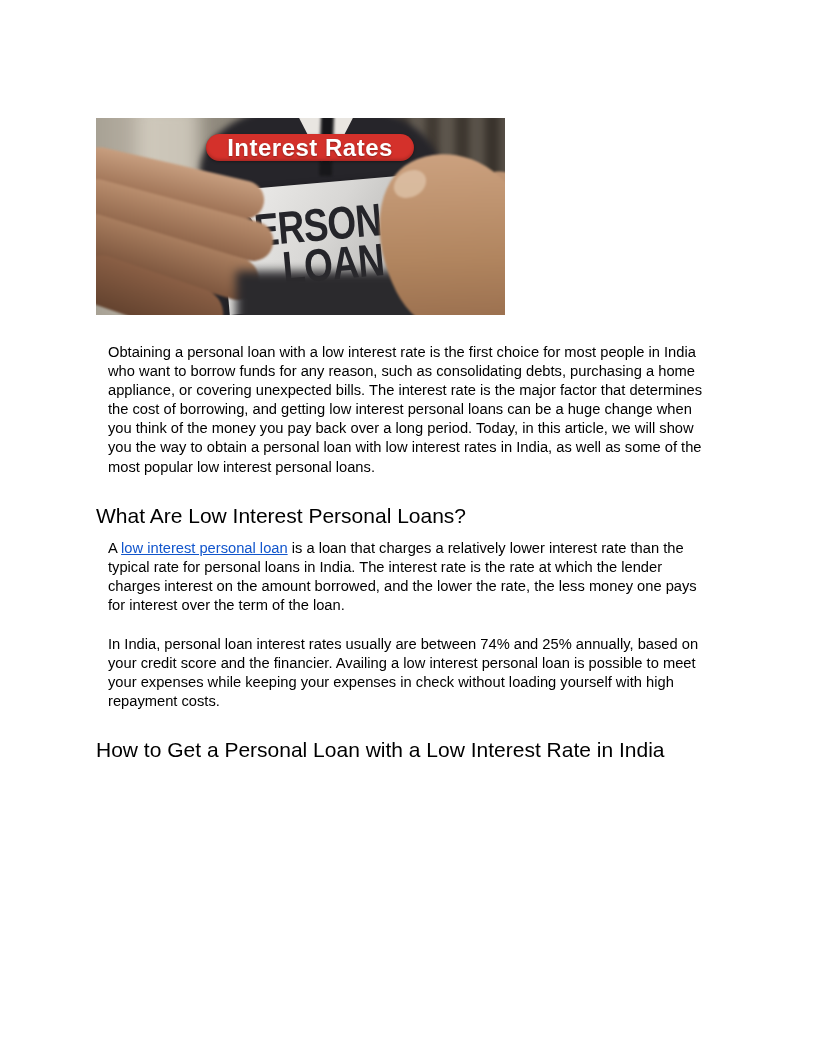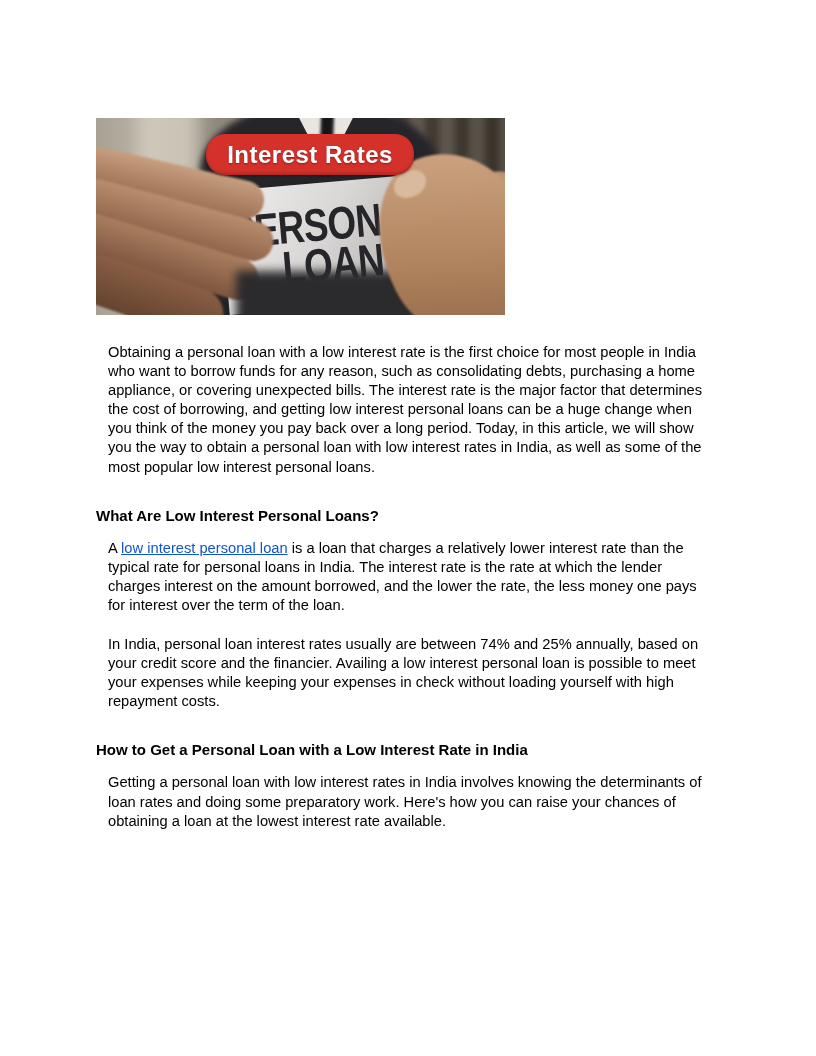--- a/index.html
+++ b/index.html
@@ -20,23 +20,23 @@
     padding-top: 86px;
   }
   .doc-title {
     font-size: 35px;
     line-height: 46px;
     font-weight: 400;
     margin: 0;
     color: #000000;
   }
   h2 {
-    font-size: 15px;
+    font-size: 21px;
     line-height: 26px;
-    font-weight: 700;
+    font-weight: 400;
     margin: 26px 0 0 0;
     color: #000000;
   }
   p {
     font-size: 14.7px;
     line-height: 19.1px;
     margin: 12px;
     color: #000000;
   }
   p.after-heading { margin-top: 10px; }
@@ -135,21 +135,21 @@
   .thumb-nail {
     right: 78px; bottom: 118px; width: 34px; height: 26px;
     background: #dcc0a5; border-radius: 50%;
     transform: rotate(-30deg); opacity: 0.85;
   }
   .dark-bottom {
     left: 140px; bottom: -14px; width: 200px; height: 58px;
     background: #2b2a2d; filter: blur(5px);
   }
   .hero-badge {
-    left: 110px; top: 16px; width: 208px; height: 41px;
+    left: 110px; top: 16px; width: 208px; height: 27px;
     background: #d4312b;
     border-radius: 19px;
     box-shadow: 0 1px 3px rgba(0,0,0,0.35), inset 0 -2px 3px rgba(0,0,0,0.18);
     display: flex; align-items: center; justify-content: center;
     position: absolute;
   }
   .badge-text {
     position: static;
     color: #ffffff;
     font-weight: 700;
@@ -196,15 +196,14 @@
   <p class="intro">Obtaining a personal loan with a low interest rate is the first choice for most people in India who want to borrow funds for any reason, such as consolidating debts, purchasing a home appliance, or covering unexpected bills. The interest rate is the major factor that determines the cost of borrowing, and getting low interest personal loans can be a huge change when you think of the money you pay back over a long period. Today, in this article, we will show you the way to obtain a personal loan with low interest rates in India, as well as some of the most popular low interest personal loans.</p>
 
   <h2>What Are Low Interest Personal Loans?</h2>
 
   <p class="after-heading"><span>A </span><a class="doc-link">low interest personal loan</a><span> is a loan that charges a relatively lower interest rate than the typical rate for personal loans in India. The interest rate is the rate at which the lender charges interest on the amount borrowed, and the lower the rate, the less money one pays for interest over the term of the loan.</span></p>
 
   <p class="spaced">In India, personal loan interest rates usually are between 74% and 25% annually, based on your credit score and the financier. Availing a low interest personal loan is possible to meet your expenses while keeping your expenses in check without loading yourself with high repayment costs.</p>
 
   <h2>How to Get a Personal Loan with a Low Interest Rate in India</h2>
 
-  <p class="after-heading">Getting a personal loan with low interest rates in India involves knowing the determinants of loan rates and doing some preparatory work. Here's how you can raise your chances of obtaining a loan at the lowest interest rate available.</p>
 
 </div>
 
 </body></html>

